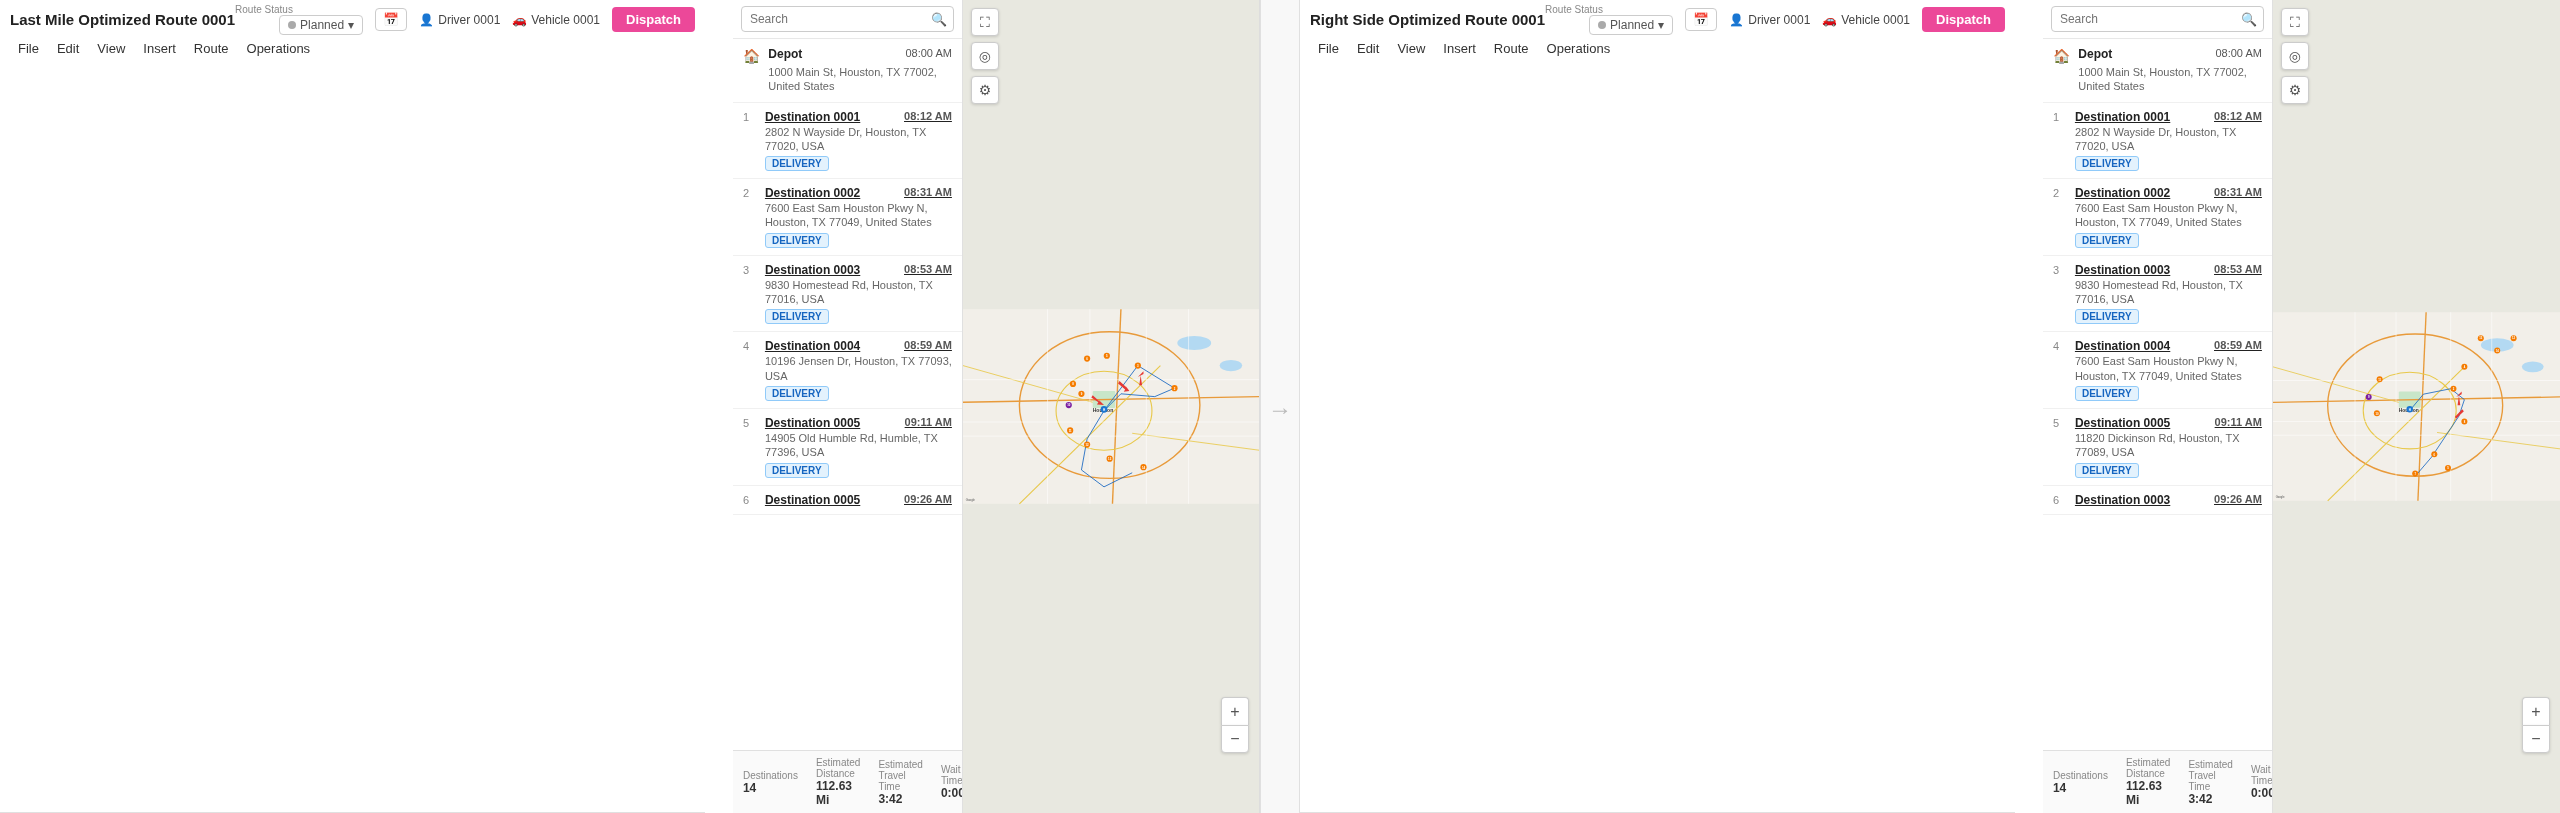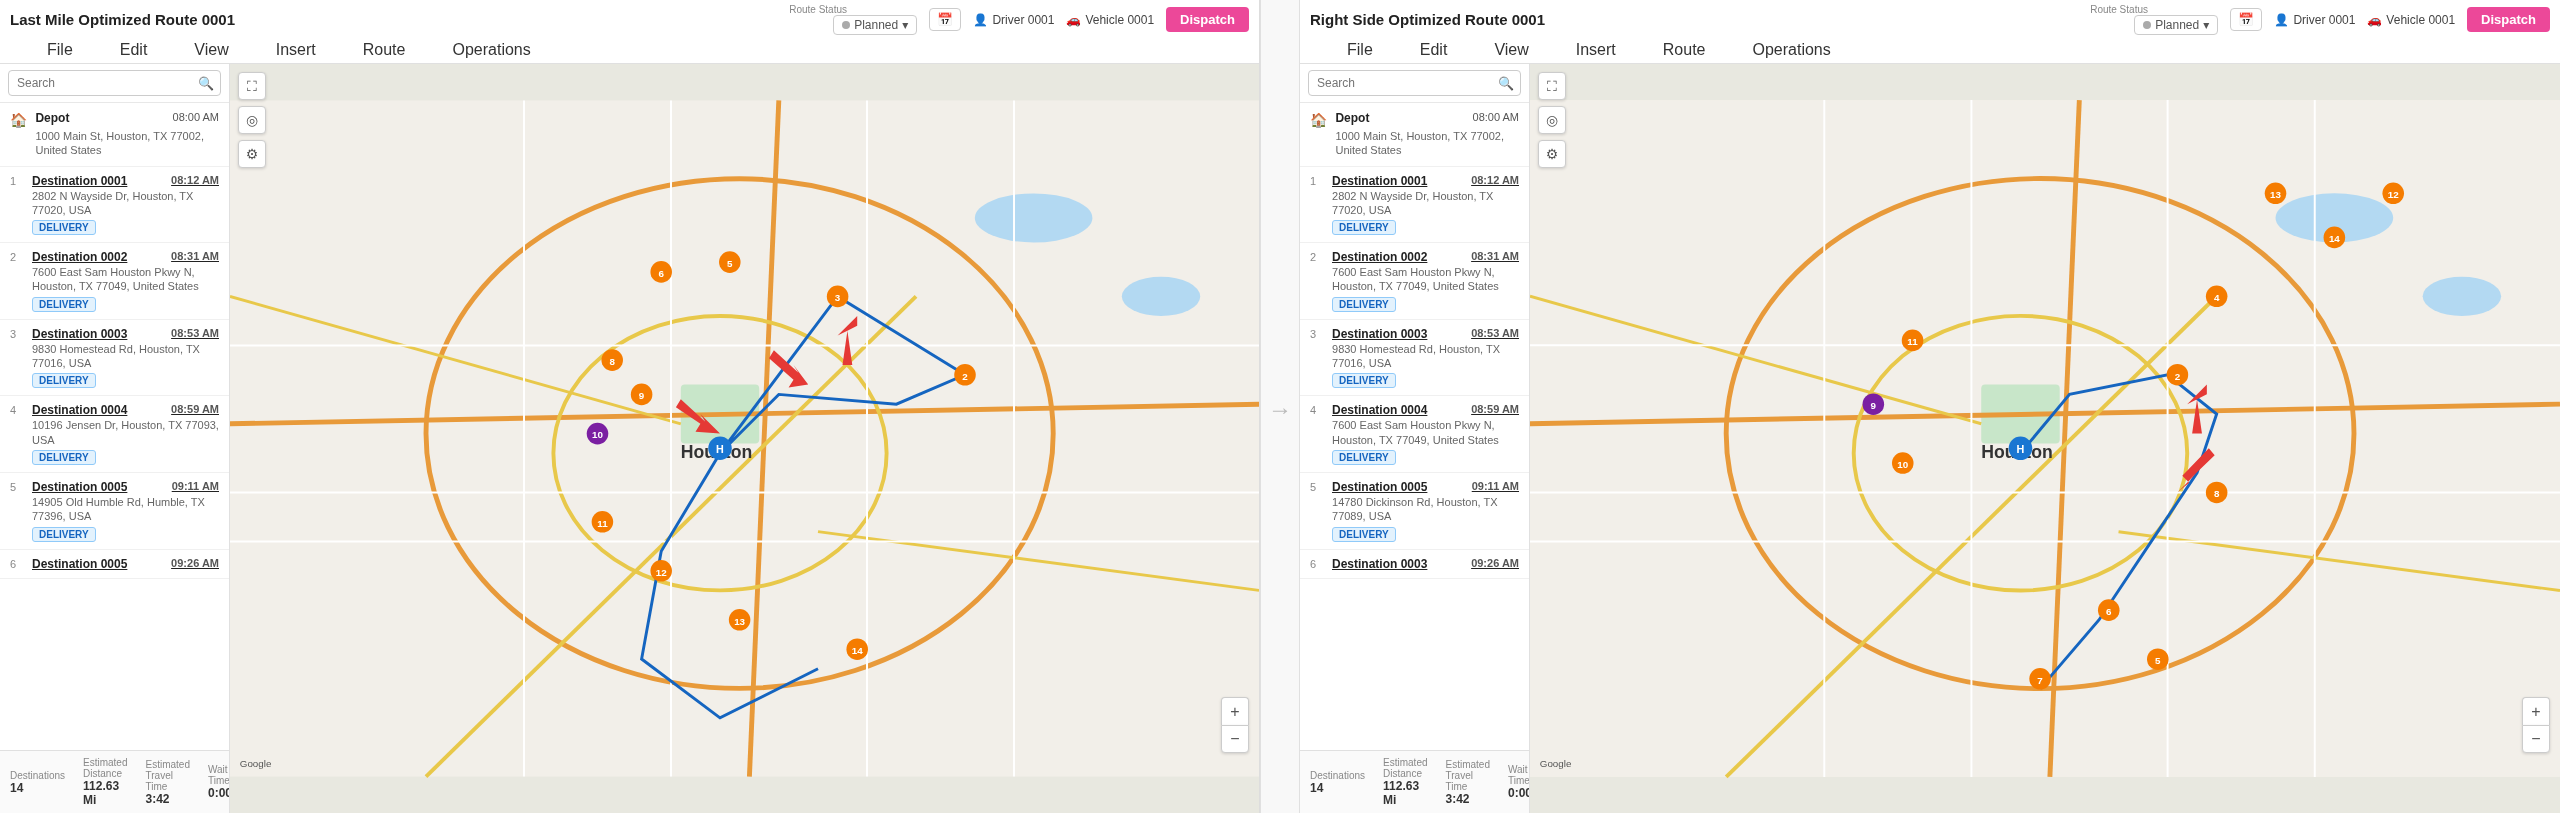--- a/index.html
+++ b/index.html
@@ -1,31 +1,31 @@
 <!DOCTYPE html>
 <html><head>
   <meta charset="utf-8">
   <style>
     * { box-sizing: border-box; margin: 0; padding: 0; }
     body { font-family: -apple-system, BlinkMacSystemFont, 'Segoe UI', Arial, sans-serif; font-size: 12px; background: #f0f0f0; display: flex; width: 2560px; height: 813px; overflow: hidden; }
 
-    .panel { width: 1280px; height: 813px; display: flex; flex-direction: column; background: #fff; border-right: 1px solid #ddd; }
+    .panel { width: 1280px; height: 813px; display: flex; flex-direction: row; background: #fff; border-right: 1px solid #ddd; gap: 28px; }
 
     
     .header { background: #fff; border-bottom: 1px solid #e0e0e0; padding: 4px 10px 0; }
     .header-top { display: flex; align-items: center; justify-content: space-between; padding-bottom: 2px; }
     .title { font-size: 15px; font-weight: 600; color: #222; }
     .route-status-area { display: flex; align-items: center; gap: 12px; }
     .route-status-value { display: flex; align-items: center; gap: 4px; font-size: 12px; color: #555; border: 1px solid #ccc; border-radius: 4px; padding: 2px 8px; cursor: pointer; margin-left: 44px; }
     .status-dot { width: 8px; height: 8px; border-radius: 50%; background: #aaa; display: inline-block; }
     .icon-btn { background: none; border: 1px solid #ccc; border-radius: 4px; padding: 3px 7px; cursor: pointer; font-size: 13px; display: flex; align-items: center; gap: 4px; color: #444; }
     .driver-btn { display: flex; align-items: center; gap: 4px; font-size: 12px; color: #444; cursor: pointer; }
     .dispatch-btn { background: #ec4899; color: #fff; border: none; border-radius: 4px; padding: 5px 14px; font-size: 13px; font-weight: 600; cursor: pointer; }
     .menu-bar { display: flex; gap: 2px; padding: 2px 0; }
-    .menu-item { font-size: 16px; color: #333; padding: 2px 8px; cursor: pointer; border-radius: 3px; margin-left: 29px; }
+    .menu-item { font-size: 13px; color: #333; padding: 2px 8px; cursor: pointer; border-radius: 3px; }
 
     
     .body { display: flex; flex: 1; overflow: hidden; }
 
     
     .sidebar { width: 230px; min-width: 230px; border-right: 1px solid #e0e0e0; display: flex; flex-direction: column; overflow: hidden; }
     .search-bar { padding: 6px 8px; border-bottom: 1px solid #e8e8e8; }
     .search-input-wrap { position: relative; }
     .search-input { width: 100%; padding: 5px 28px 5px 8px; border: 1px solid #ccc; border-radius: 4px; font-size: 12px; outline: none; }
     .search-icon { position: absolute; right: 6px; top: 50%; transform: translateY(-50%); color: #888; font-size: 13px; }
@@ -400,21 +400,21 @@
             <span class="stop-tag">DELIVERY</span>
           </div>
         </div>
         <div class="stop-item">
           <span class="stop-num">5</span>
           <div class="stop-info">
             <div class="stop-name">
               <span>Destination 0005</span>
               <span class="stop-time">09:11 AM</span>
             </div>
-            <div class="stop-addr">14780 Dickinson Rd, Houston, TX 77089, USA</div>
+            <div class="stop-addr">11820 Dickinson Rd, Houston, TX 77089, USA</div>
             <span class="stop-tag">DELIVERY</span>
           </div>
         </div>
         <div class="stop-item">
           <span class="stop-num">6</span>
           <div class="stop-info">
             <div class="stop-name">
               <span>Destination 0003</span>
               <span class="stop-time">09:26 AM</span>
             </div>

